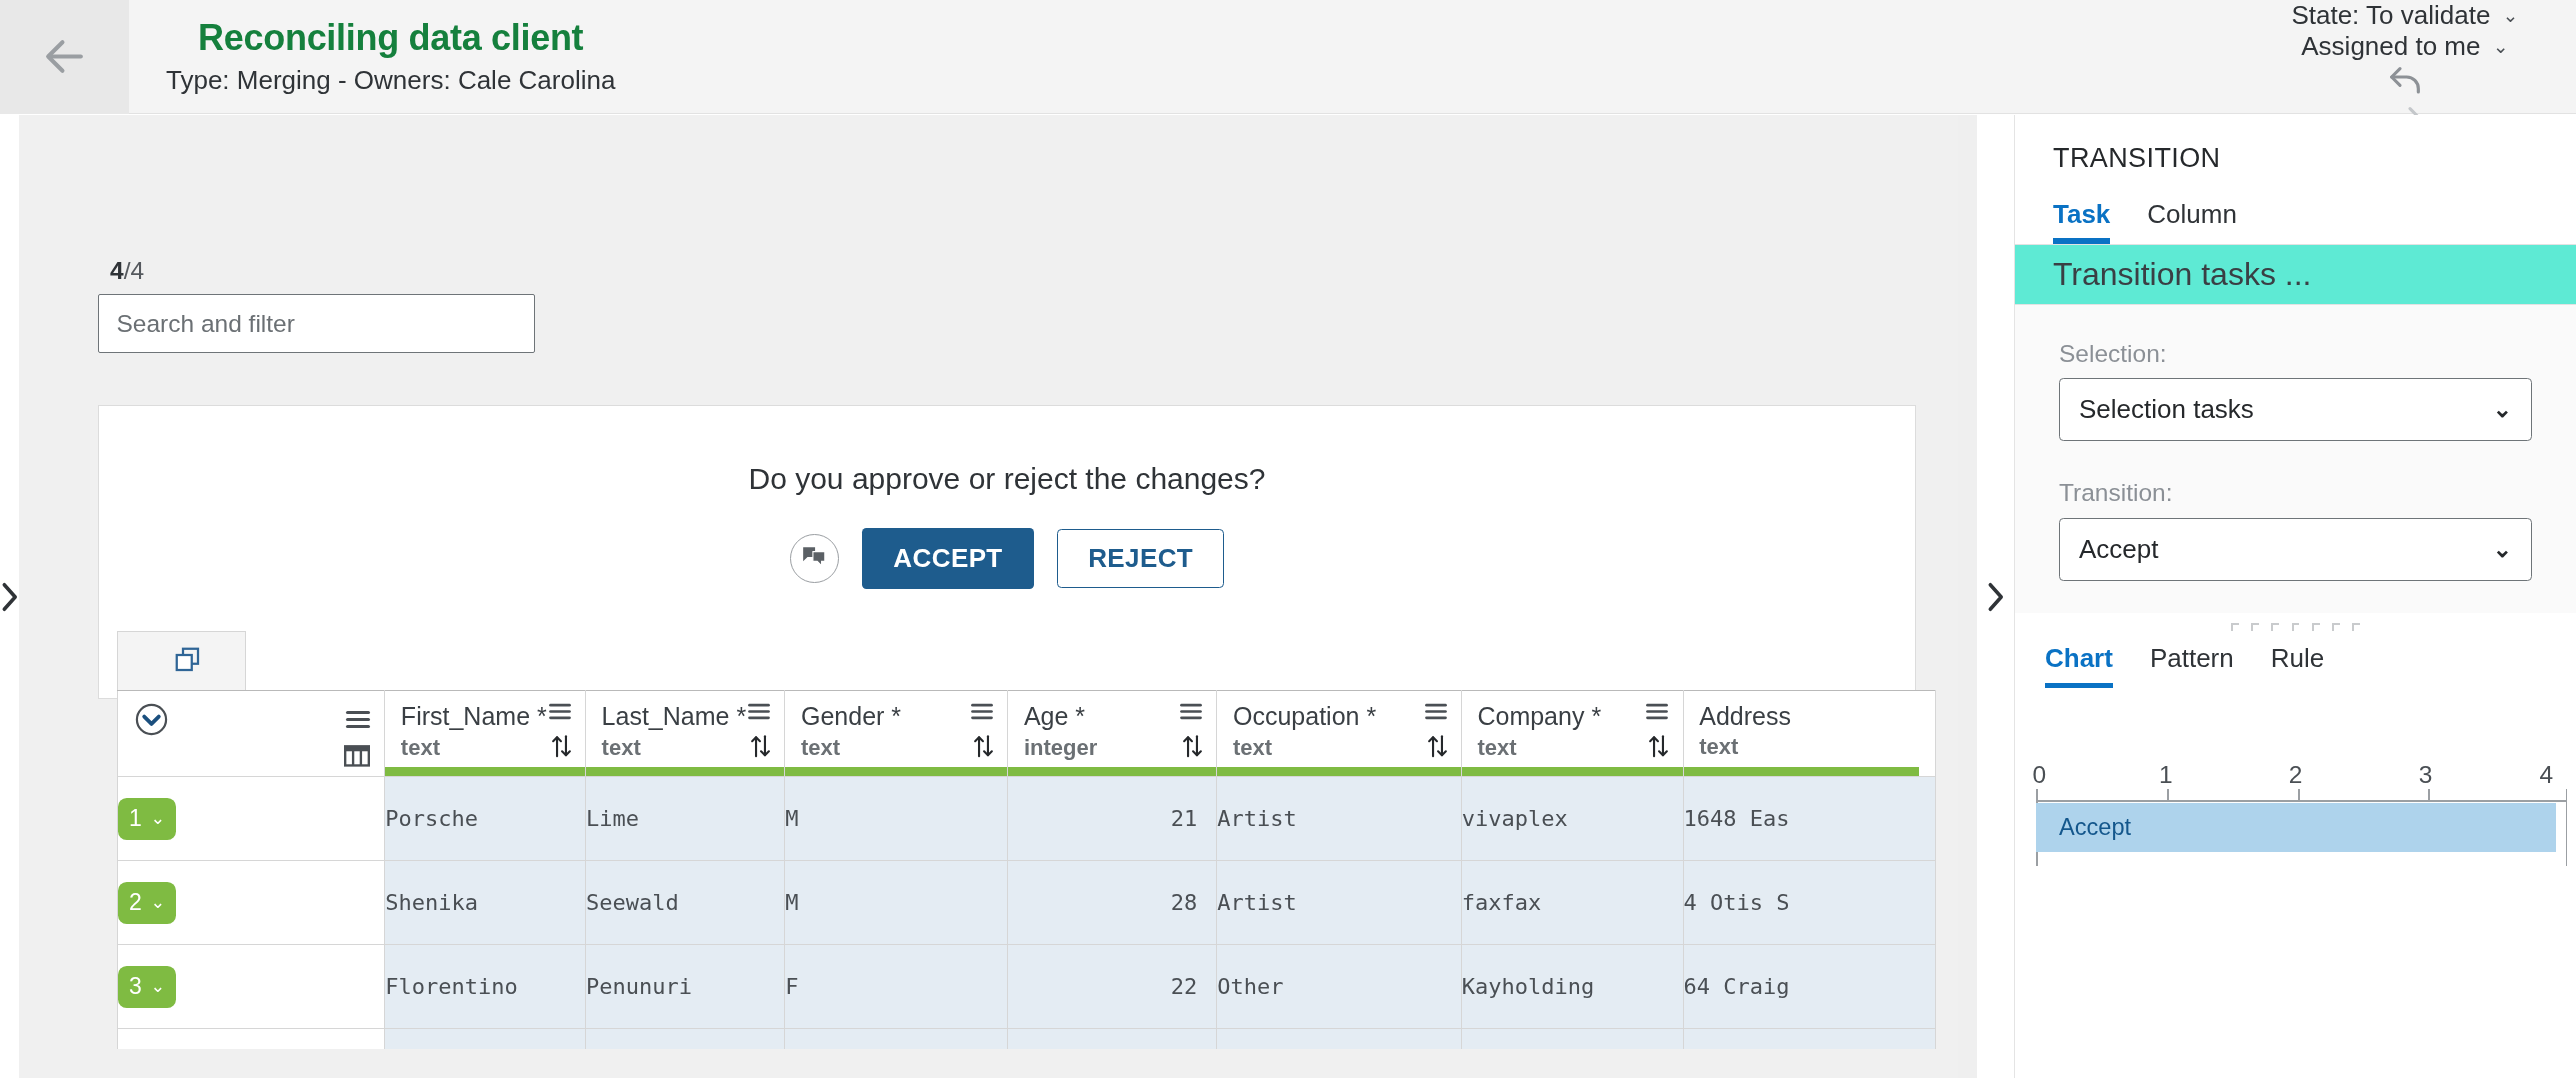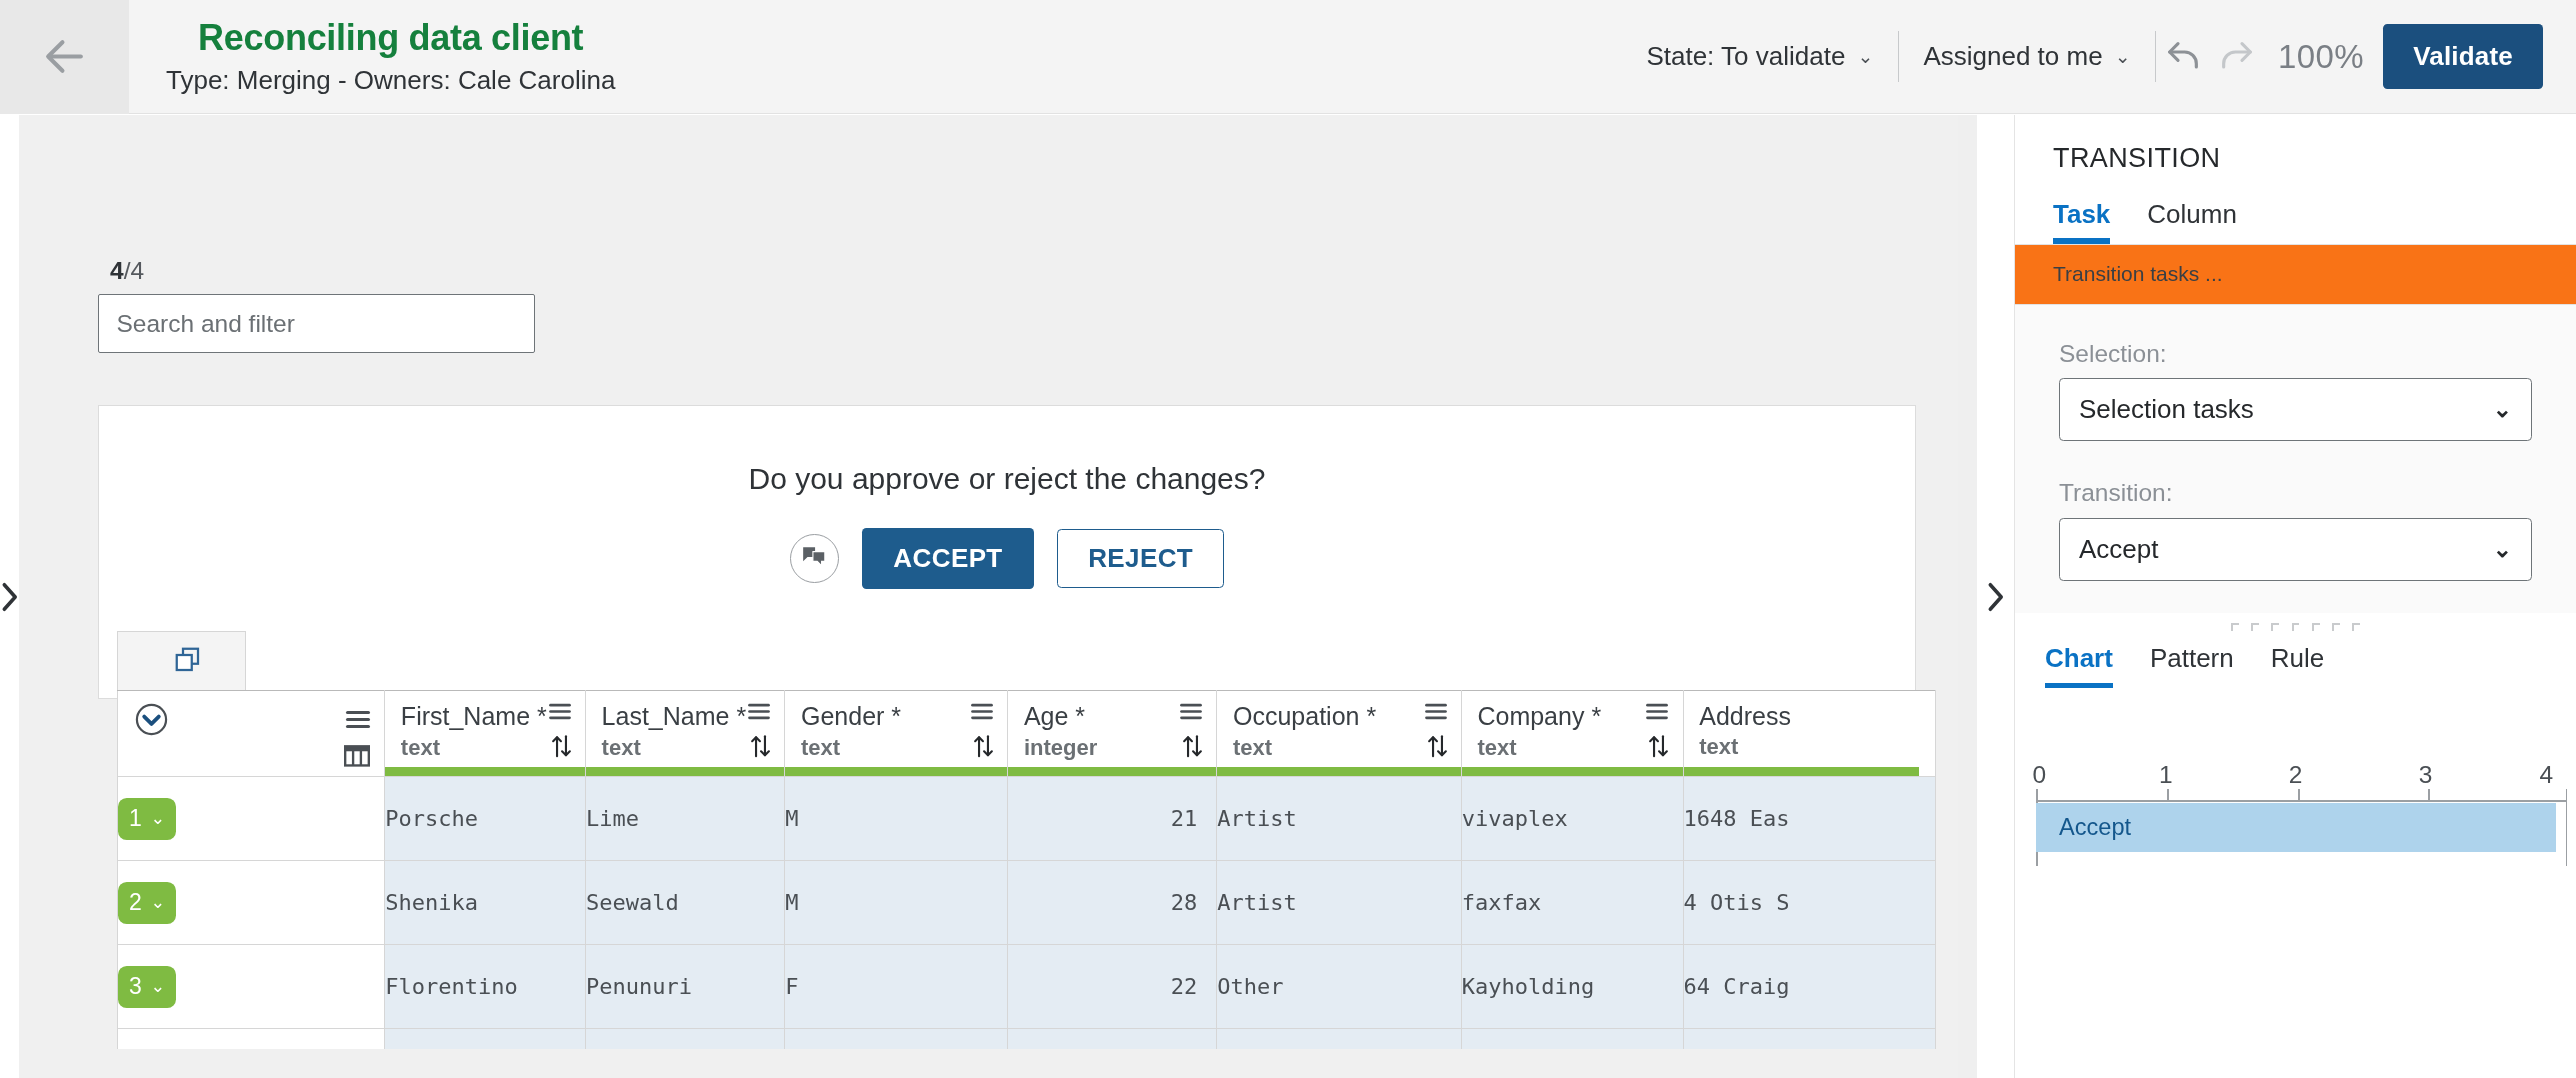--- a/index.html
+++ b/index.html
@@ -27,21 +27,21 @@
   .title-main {
     font-size: 36px; font-weight: bold; color: #15803d; letter-spacing: -0.3px;
     line-height: 1.22;
     text-align: center;
   }
   .title-sub {
     font-size: 26px; color: #2f3337; margin-top: 5.2px; line-height: 1.2;
   }
   .header-right {
     margin-left: auto; display: flex; align-items: center; height: 114px;
-    padding-right: 33px; gap: 0;
+    padding-right: 33px; gap: 0; flex-direction: column;
   }
   .hdr-dropdown {
     display: flex; align-items: center; gap: 12.2px;
     font-size: 26px; color: #2f3337; cursor: pointer; padding: 0 24.5px;
     white-space: nowrap;
   }
   .caret-sm { font-size: 19px; color:#4a4f54; line-height:1; }
   .hdr-sep { width: 0.9px; height: 51px; background: #c7c9cb; }
   .icon-btn {
     width: 54px; height: 54px; display:flex; align-items:center; justify-content:center;
@@ -190,23 +190,23 @@
   .tab {
     font-size: 26px; color: #2f3337; padding: 0 0 14px 0; margin-right: 37px;
     cursor: pointer; position: relative;
   }
   .tab.active { color: #0a72c4; font-weight: bold; }
   .tab.active::after {
     content: ""; position: absolute; left: 0; bottom: 0; width: 100%;
     height: 5.2px; background: #0a72c4;
   }
   .subbar {
-    background: #f97316; border-top: 0.9px solid #e2e2e2; border-bottom: 0.9px solid #e2e2e2;
+    background: #5eead4; border-top: 0.9px solid #e2e2e2; border-bottom: 0.9px solid #e2e2e2;
     height: 61px; display:flex; align-items:center; padding-left: 38px;
-    font-size: 21px; color: #3a3f44;
+    font-size: 32px; color: #3a3f44;
   }
   .rp-body { background: #fafafa; padding: 35px 44px 0 44px; height: 308px; }
   .field-label { font-size: 24.5px; color: #8b9096; margin-bottom: 10.5px; }
   .select-box {
     width: 100%; height: 63px; background: #fff; border: 1.3px solid #6e7478;
     border-radius: 4.4px; display:flex; align-items:center; justify-content: space-between;
     padding: 0 19px; font-size: 26px; color: #25282b; cursor: pointer;
     margin-bottom: 38px;
   }
   .select-caret { font-size: 23px; color:#25282b; font-weight:bold; }

